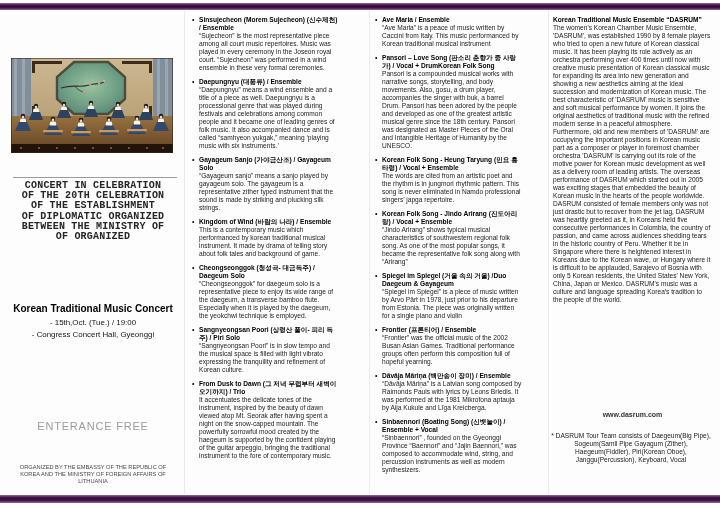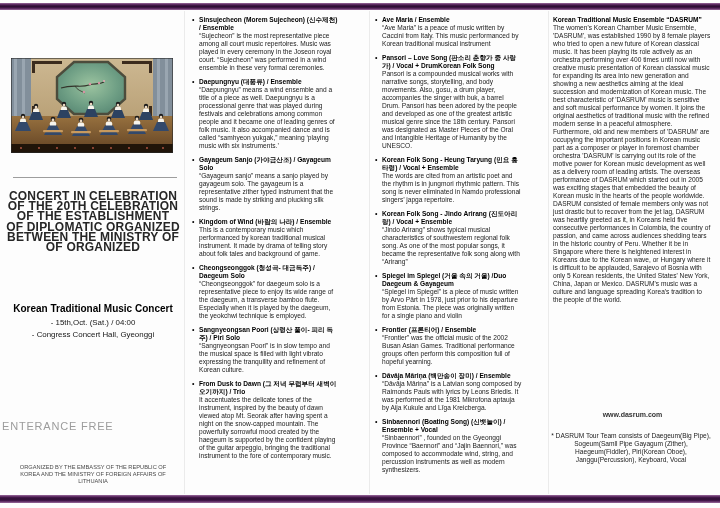--- a/index.html
+++ b/index.html
@@ -16,28 +16,28 @@
   .accent-bar.top { top:3px; height:7px; }
   .accent-bar.bottom { top:495px; height:8px; }
   
   .fold { position:absolute; top:11px; height:483px; width:1px; background:#ebebeb; }
   .fold.f1 { left:184px; } .fold.f2 { left:369px; } .fold.f3 { left:548px; }
 
   
   .photo { position:absolute; left:11px; top:58px; width:162px; height:95px; }
   .title-divider { position:absolute; left:13px; top:177px; width:164px; height:1px; background:#9d9d9d; }
   .celebration-title {
-    position:absolute; left:4px; top:191px; width:178px; text-align:center;
-    font-family:Liberation Sans, sans-serif; font-weight:bold;
-    font-size:12px; line-height:10.2px; letter-spacing:0.2px; color:#262626;
+    position:absolute; left:4px; top:181px; width:178px; text-align:center;
+    font-family:Liberation Mono, monospace; font-weight:bold;
+    font-size:10px; line-height:10.2px; letter-spacing:0.2px; color:#262626;
   }
   .concert-block { position:absolute; left:2px; top:303px; width:182px; text-align:center; }
   .concert-name { font-weight:bold; font-size:10px; color:#000; margin-bottom:4px; }
   .concert-line { font-size:7.9px; color:#161616; margin-bottom:2.5px; }
-  .entrance { position:absolute; left:2px; top:420px; width:182px; text-align:left;
+  .entrance { position:absolute; left:2px; top:420px; width:182px; text-align:center;
               font-size:11px; letter-spacing:0.8px; color:#9c9c9c; font-weight:500; }
   .organizer { position:absolute; left:16px; top:464px; width:154px; text-align:center;
                font-size:5.7px; line-height:7px; color:#4a4a4a; }
 
   
   .column { position:absolute; top:16px; font-size:6.6px; line-height:8px; }
   #col1 { left:191px; width:149px; }
   #col2 { left:374px; width:149px; }
   #col3 { left:553px; width:159px; }
   .item { position:relative; margin-bottom:6px; padding-left:8px; }
@@ -199,21 +199,21 @@
       <div>CONCERT IN CELEBRATION</div>
       <div>OF THE 20TH CELEBRATION</div>
       <div>OF THE ESTABLISHMENT</div>
       <div>OF DIPLOMATIC ORGANIZED</div>
       <div>BETWEEN THE MINISTRY OF</div>
       <div>OF ORGANIZED</div>
     </div>
 
   <div class="concert-block">
     <div class="concert-name">Korean Traditional Music Concert</div>
-    <div class="concert-line">- 15th,Oct. (Sat.) / 04:00</div>
+    <div class="concert-line">- 15th,Oct. (Tue.) / 19:00</div>
     <div class="concert-line">- Congress Concert Hall, Gyeonggi</div>
   </div>
 
   <div class="entrance">ENTERANCE FREE</div>
   <div class="organizer">ORGANIZED BY THE EMBASSY OF THE REPUBLIC OF KOREA AND THE MINISTRY OF FOREIGN AFFAIRS OF LITHUANIA</div>
 
   <div class="column" id="col1">
   <div class="item">
     <div class="item-title">Sinsujecheon (Morem Sujecheon) (신수제천) / Ensemble</div>
     <div class="item-body">“Sujecheon” is the most representative piece among all court music repertoires. Music was played in every ceremony in the Joseon royal court. “Sujecheon” was performed in a wind ensemble in these very formal ceremonies.</div>

